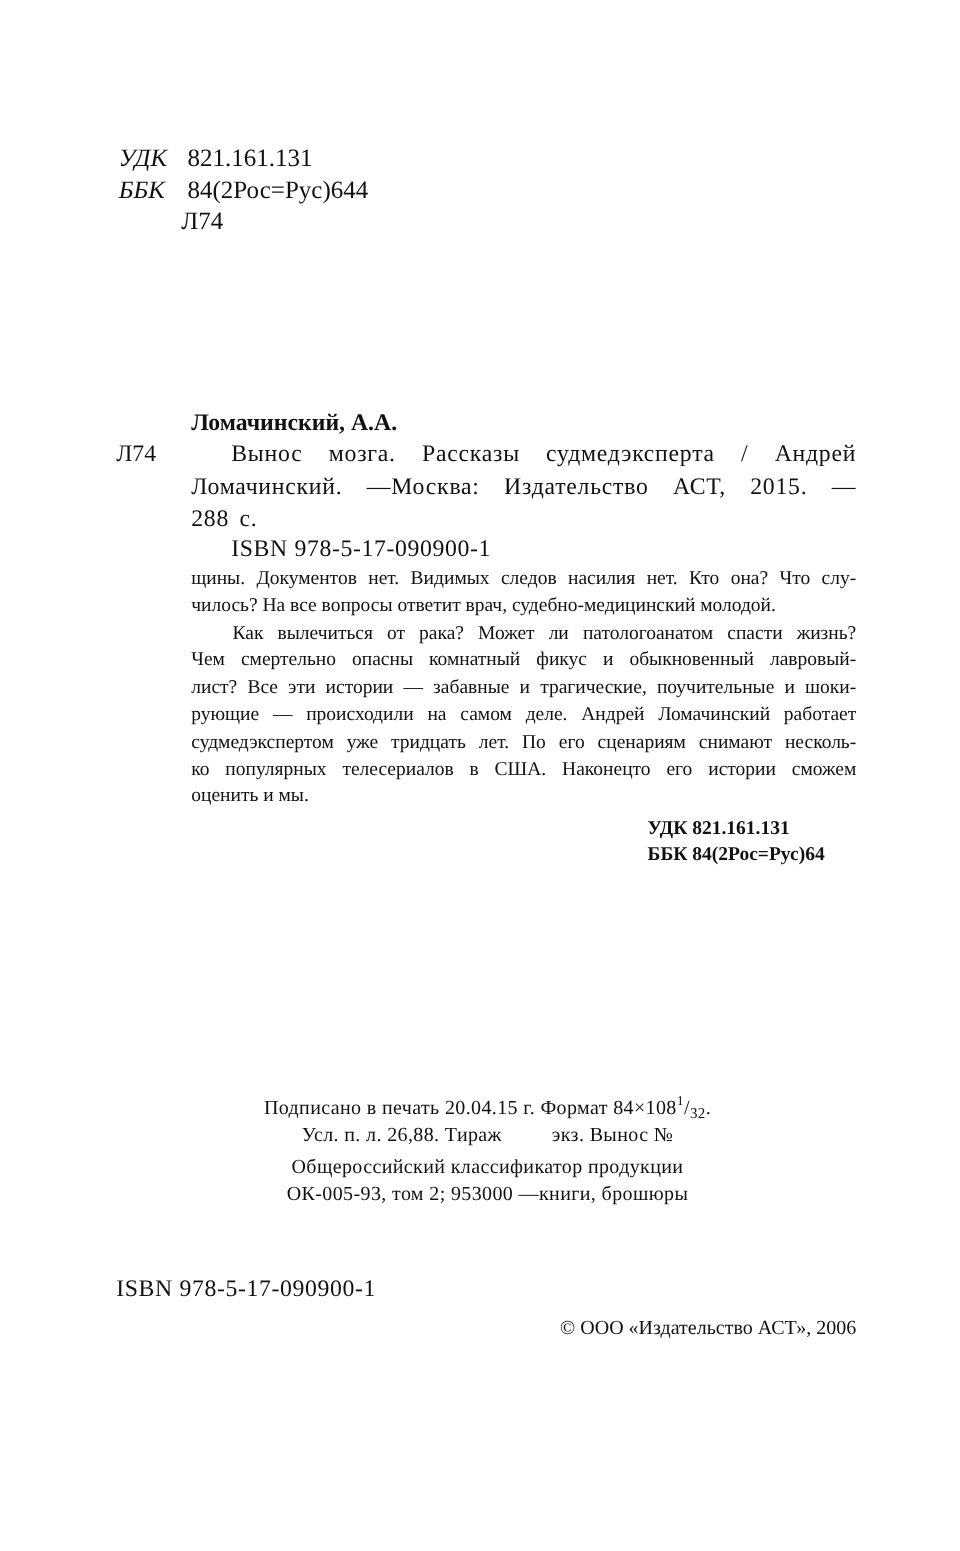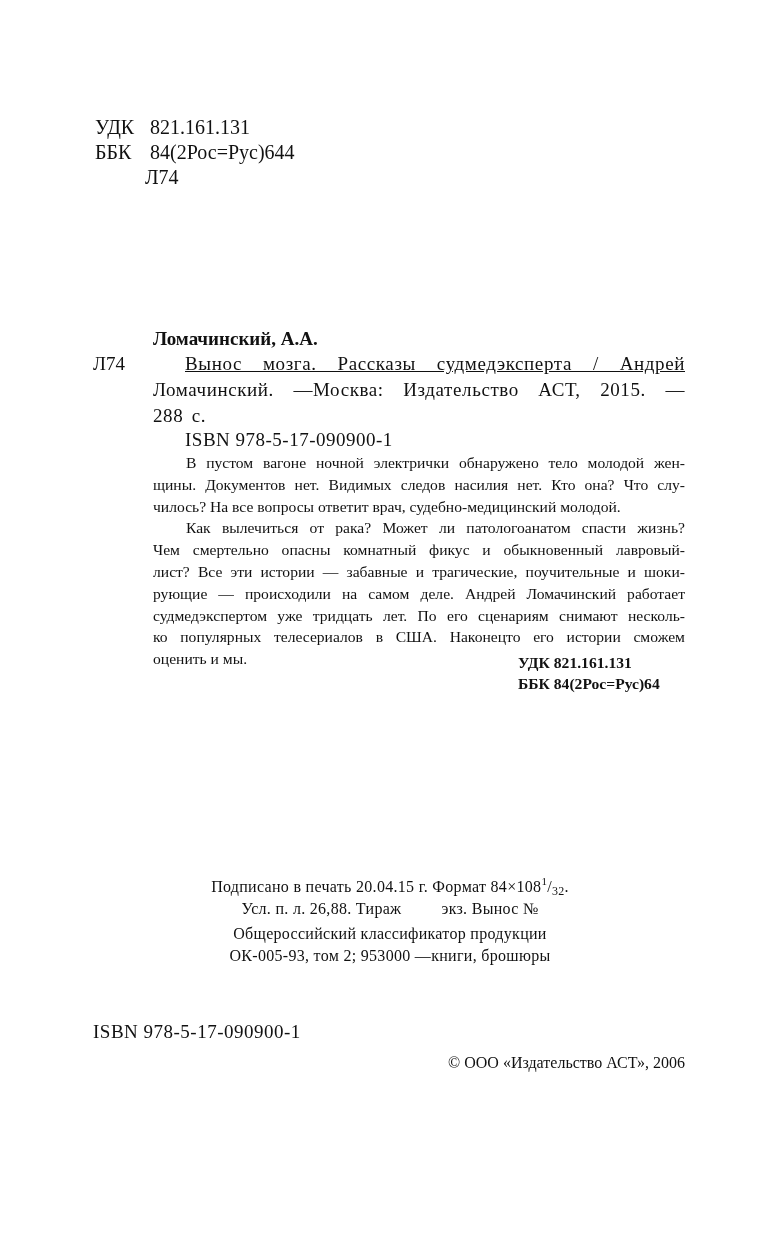--- a/index.html
+++ b/index.html
@@ -6,33 +6,33 @@
   body {
     width: 768px; height: 1241px; position: relative; overflow: hidden;
     font-family: "Liberation Serif", "DejaVu Serif", serif;
     color: #111111;
   }
   .abs { position: absolute; white-space: nowrap; }
 
   
   .cls { left: 95px; top: 115px; font-size: 20px; line-height: 25px; }
   .cls .row { display: block; height: 25px; }
-  .cls .lbl { display: inline-block; width: 50px; }
+  .cls .lbl { display: inline-block; width: 50px; font-style: italic; }
   .cls .indent { display: inline-block; width: 50px; }
 
   
   .author { left: 153px; top: 326px; font-size: 19px; font-weight: bold; line-height: 26px; }
   .code { left: 93px; top: 351px; font-size: 19px; line-height: 26px; }
   .biblio {
     left: 153px; top: 351px; width: 532px; white-space: normal;
     font-size: 19px; line-height: 26px; text-align: justify; text-align-last: left;
     letter-spacing: 0.6px; word-spacing: 3px;
   }
   .biblio .ln { display: block; text-align: justify; text-align-last: justify; }
-  .biblio .ln.first { text-indent: 32px; text-decoration: underline; }
+  .biblio .ln.first { text-indent: 32px; }
   .biblio .ln.last { text-align-last: left; }
 
   .isbn1 { left: 185px; top: 428px; font-size: 19px; line-height: 24px; letter-spacing: 0.5px; }
 
   .annot {
     left: 153px; top: 452px; width: 532px; white-space: normal;
     font-size: 15.6px; line-height: 21.8px;
   }
   .annot .ln { display: block; text-align: justify; text-align-last: justify; height: 21.8px; }
   .annot .ln.ind { text-indent: 33px; }
@@ -76,21 +76,20 @@
 <div class="abs author">Ломачинский, А.А.</div>
 <div class="abs code">Л74</div>
 <div class="abs biblio">
   <span class="ln first">Вынос мозга. Рассказы судмедэксперта / Андрей</span>
   <span class="ln">Ломачинский. —Москва: Издательство АСТ, 2015. —</span>
   <span class="ln last">288 с.</span>
 </div>
 <div class="abs isbn1">ISBN 978-5-17-090900-1</div>
 
 <div class="abs annot">
-  <span class="ln ind">В пустом вагоне ночной электрички обнаружено тело молодой жен-</span>
   <span class="ln">щины. Документов нет. Видимых следов насилия нет. Кто она? Что слу-</span>
   <span class="ln last">чилось? На все вопросы ответит врач, судебно-медицинский молодой.</span>
   <span class="ln ind">Как вылечиться от рака? Может ли патологоанатом спасти жизнь?</span>
   <span class="ln">Чем смертельно опасны комнатный фикус и обыкновенный лавровый-</span>
   <span class="ln">лист? Все эти истории — забавные и трагические, поучительные и шоки-</span>
   <span class="ln">рующие — происходили на самом деле. Андрей Ломачинский работает</span>
   <span class="ln">судмедэкспертом уже тридцать лет. По его сценариям снимают несколь-</span>
   <span class="ln">ко популярных телесериалов в США. Наконецто его истории сможем</span>
   <span class="ln last">оценить и мы.</span>
 </div>

